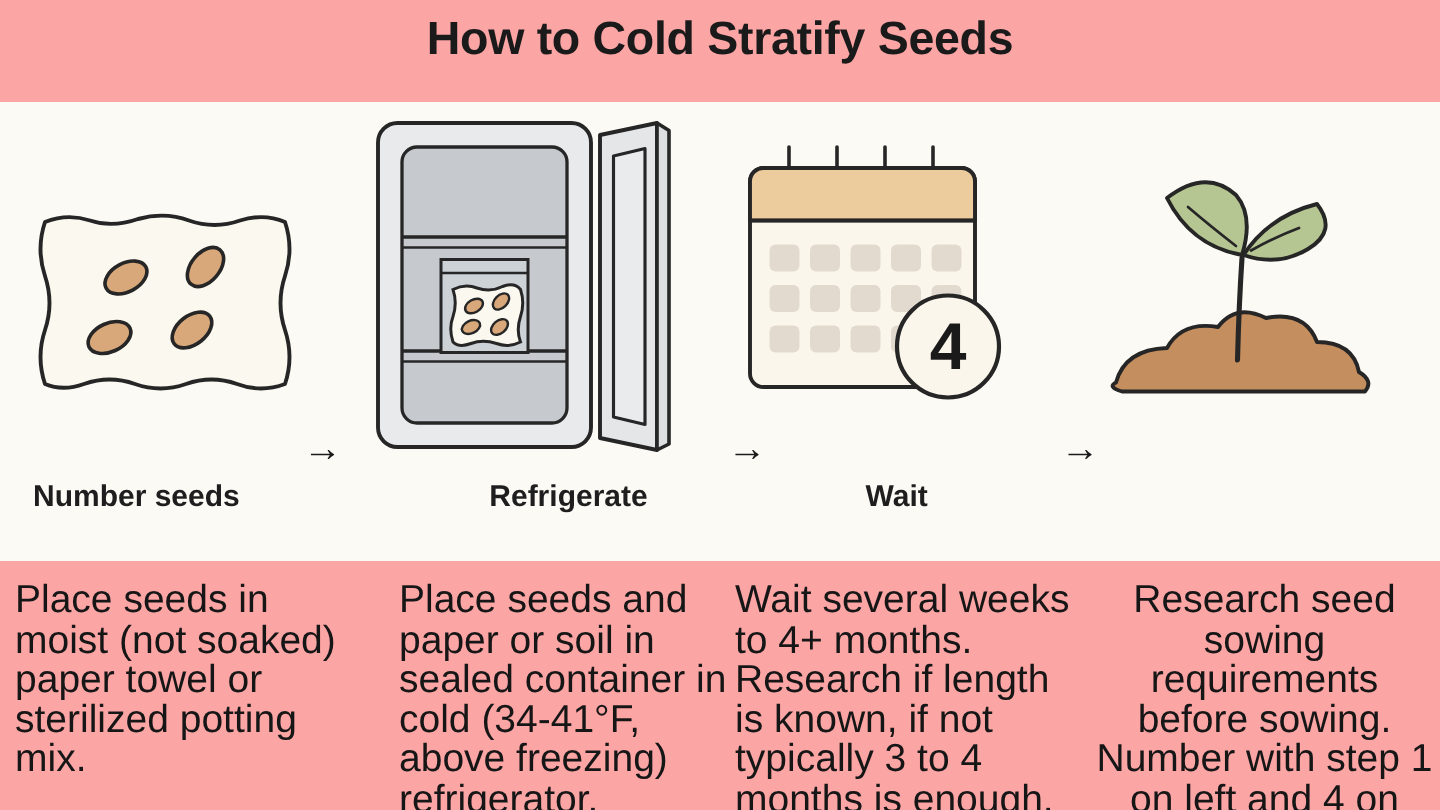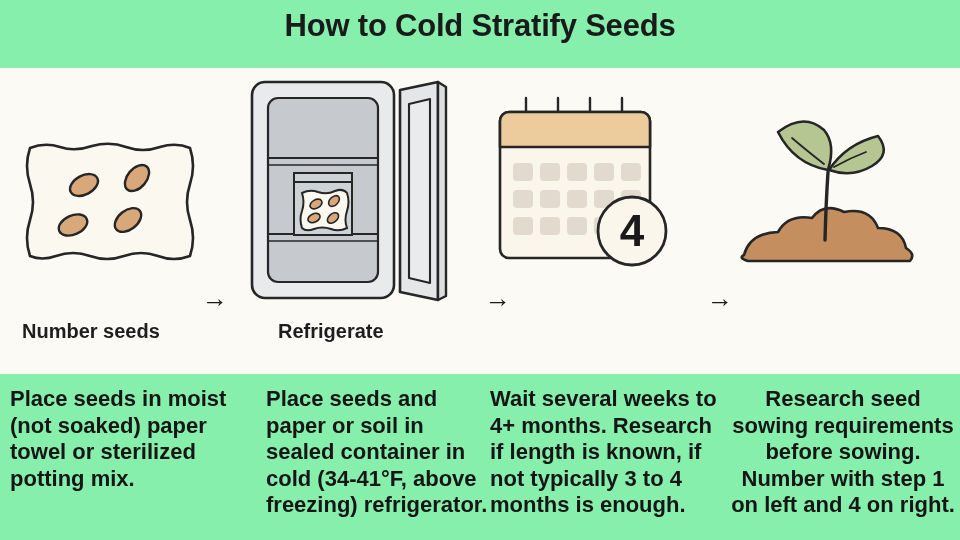--- a/index.html
+++ b/index.html
@@ -11,21 +11,21 @@
     height: 540px;
     background: #ffffff;
     font-family: "Liberation Sans", sans-serif;
     overflow: hidden;
     position: relative;
   }
   .page {
     position: relative;
     width: 960px;
     height: 540px;
-    background: #86efac;
+    background: #fca5a5;
   }
 
   
   .title {
     position: absolute;
     left: 0;
     top: 8px;
     width: 960px;
     text-align: center;
     font-size: 31px;
@@ -65,21 +65,21 @@
     position: absolute;
     left: 0;
     top: 252px;
     width: 240px;
     text-align: center;
     font-size: 20px;
     font-weight: bold;
     color: #1e1e1e;
   }
   .step-col.c1 .step-label { text-align: left; padding-left: 22px; width: 218px; }
-  .step-col.c2 .step-label { text-align: left; padding-left: 38px; width: 202px; }
+  .step-col.c2 .step-label { text-align: center; padding-left: 38px; width: 202px; }
   .step-col.c3 .step-label { text-align: left; padding-left: 97px; width: 143px; }
   .step-col.c4 .step-label { text-align: left; padding-left: 78px; width: 162px; }
 
   
   .arrow {
     position: absolute;
     top: 213px;
     width: 36px;
     height: 34px;
     font-size: 26px;
@@ -95,25 +95,24 @@
   .desc-row {
     position: absolute;
     left: 0;
     top: 386px;
     width: 960px;
     height: 154px;
   }
   .desc {
     position: absolute;
     top: 0;
-    font-size: 22px;
+    font-size: 26px;
     line-height: 26.5px;
     color: #161616;
     white-space: pre-line;
-    font-weight: bold;
   }
   .desc.d1 { left: 10px;  width: 228px; }
   .desc.d2 { left: 266px; width: 228px; }
   .desc.d3 { left: 490px; width: 230px; }
   .desc.d4 { left: 730px; width: 226px; text-align: center; }
 
   svg { display: block; overflow: visible; }
 </style>
 </head>
 <body>
@@ -209,20 +208,21 @@
             <rect x="33" y="149" width="20" height="18" rx="4"></rect>
             <rect x="60" y="149" width="20" height="18" rx="4"></rect>
             <rect x="87" y="149" width="20" height="18" rx="4"></rect>
             <rect x="114" y="149" width="20" height="18" rx="4"></rect>
           </g>
 
           <circle cx="152" cy="163" r="34" fill="#fbf6ec" stroke="#262626" stroke-width="2.8"></circle>
           <text x="152" y="178" text-anchor="middle" font-family="Liberation Sans, sans-serif" font-size="44" font-weight="bold" fill="#1a1a1a">4</text>
         </svg>
       </div>
+      <div class="step-label">Wait</div>
     </div>
 
     <div class="step-col c4">
       <div class="art">
         <svg width="240" height="250" viewBox="0 0 240 250">
 
           <path d="M24,187 Q30,165 58,164 Q68,146 92,150 Q104,134 124,144 Q150,139 158,160
                    Q182,160 186,180 Q196,186 190,193 L28,193 Q18,190 24,187 Z" fill="#c48e5f" stroke="#262626" stroke-width="2.6" stroke-linejoin="round"></path>
 
           <path d="M105,172 Q106,134 108,104" fill="none" stroke="#262626" stroke-width="3.4" stroke-linecap="round"></path>

